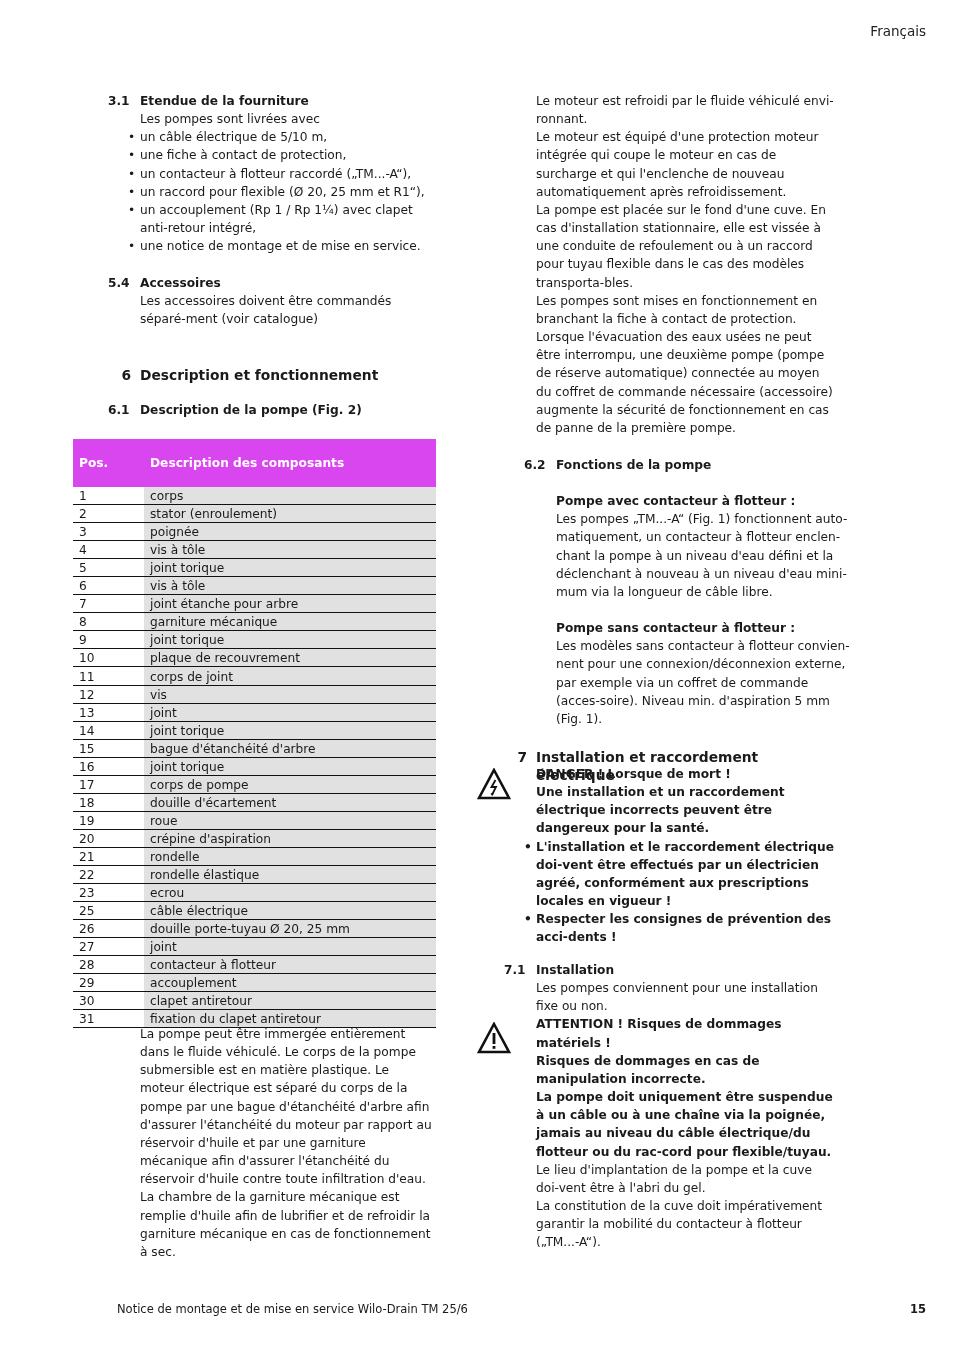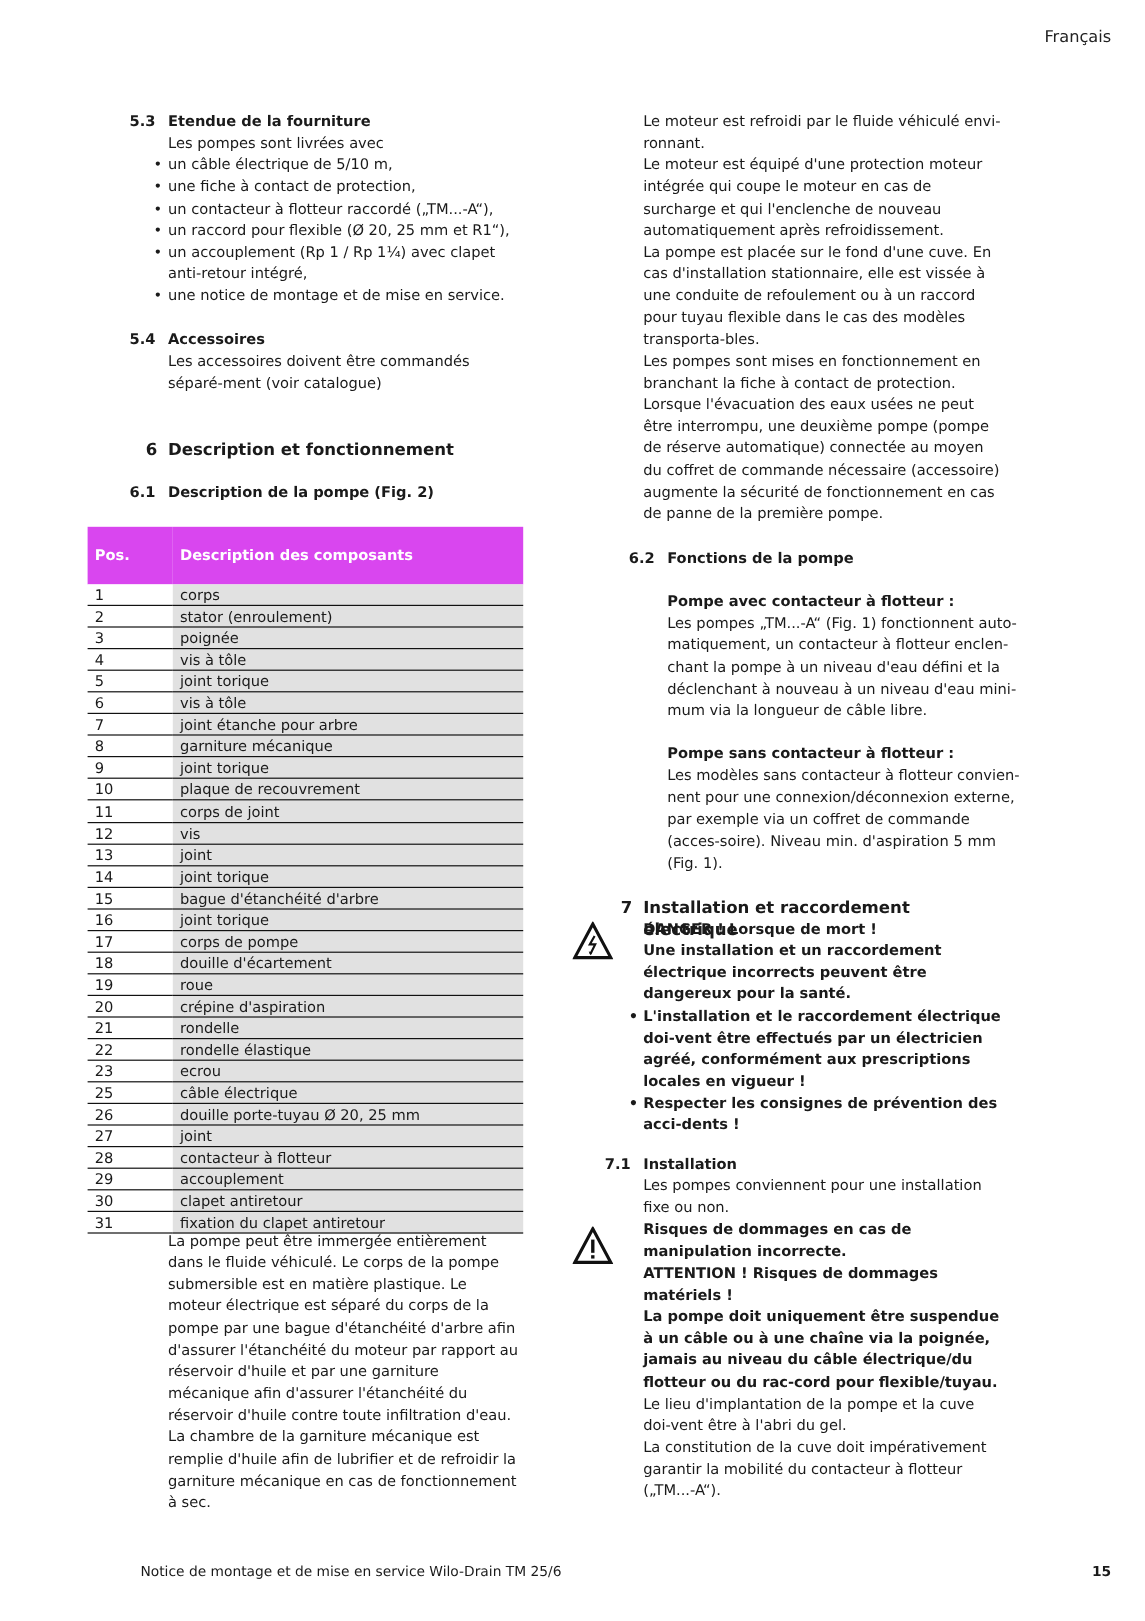--- a/index.html
+++ b/index.html
@@ -33,21 +33,21 @@
   .warn-icon { width: 34px; height: 32px; }
   .footer { top: 1300px; font-size: 11.5px; }
 </style>
 </head>
 <body>
 
 <div class="abs lang">Français</div>
 
 <div class="abs col-left" style="top:92px;">
   <div class="sec-head">
-    <span class="sec-num">5.3</span>
+    <span class="sec-num">3.1</span>
     <span>Etendue de la fourniture</span>
   </div>
   <p class="indent">Les pompes sont livrées avec</p>
   <ul class="bullets">
     <li>un câble électrique de 5/10 m,</li>
     <li>une fiche à contact de protection,</li>
     <li>un contacteur à flotteur raccordé („TM...-A“),</li>
     <li>un raccord pour flexible (Ø 20, 25 mm et R1“),</li>
     <li>un accouplement (Rp 1 / Rp 1¼) avec clapet anti-retour intégré,</li>
     <li>une notice de montage et de mise en service.</li>
@@ -254,22 +254,22 @@
   </ul>
 </div>
 
 <div class="abs col-right" style="top:961px;">
   <div class="sec-head">
     <span class="sec-num">7.1</span>
     <span>Installation</span>
   </div>
   <div class="indent">
     <p>Les pompes conviennent pour une installation fixe ou non.</p>
+    <p class="bold">ATTENTION ! Risques de dommages matériels !</p>
     <p class="bold">Risques de dommages en cas de manipulation incorrecte.</p>
-    <p class="bold">ATTENTION ! Risques de dommages matériels !</p>
     <p class="bold">La pompe doit uniquement être suspendue à un câble ou à une chaîne via la poignée, jamais au niveau du câble électrique/du flotteur ou du rac-cord pour flexible/tuyau.</p>
     <p>Le lieu d'implantation de la pompe et la cuve doi-vent être à l'abri du gel.</p>
     <p>La constitution de la cuve doit impérativement garantir la mobilité du contacteur à flotteur („TM...-A“).</p>
   </div>
 </div>
 
 <svg class="abs warn-icon" style="left:477px; top:1022px;" viewBox="0 0 34 32">
   <polygon points="17,2 32,30 2,30" fill="none" stroke="#111" stroke-width="2.6"></polygon>
   <rect x="15.6" y="11" width="2.8" height="11" fill="#111"></rect>
   <rect x="15.6" y="24" width="2.8" height="2.8" fill="#111"></rect>

